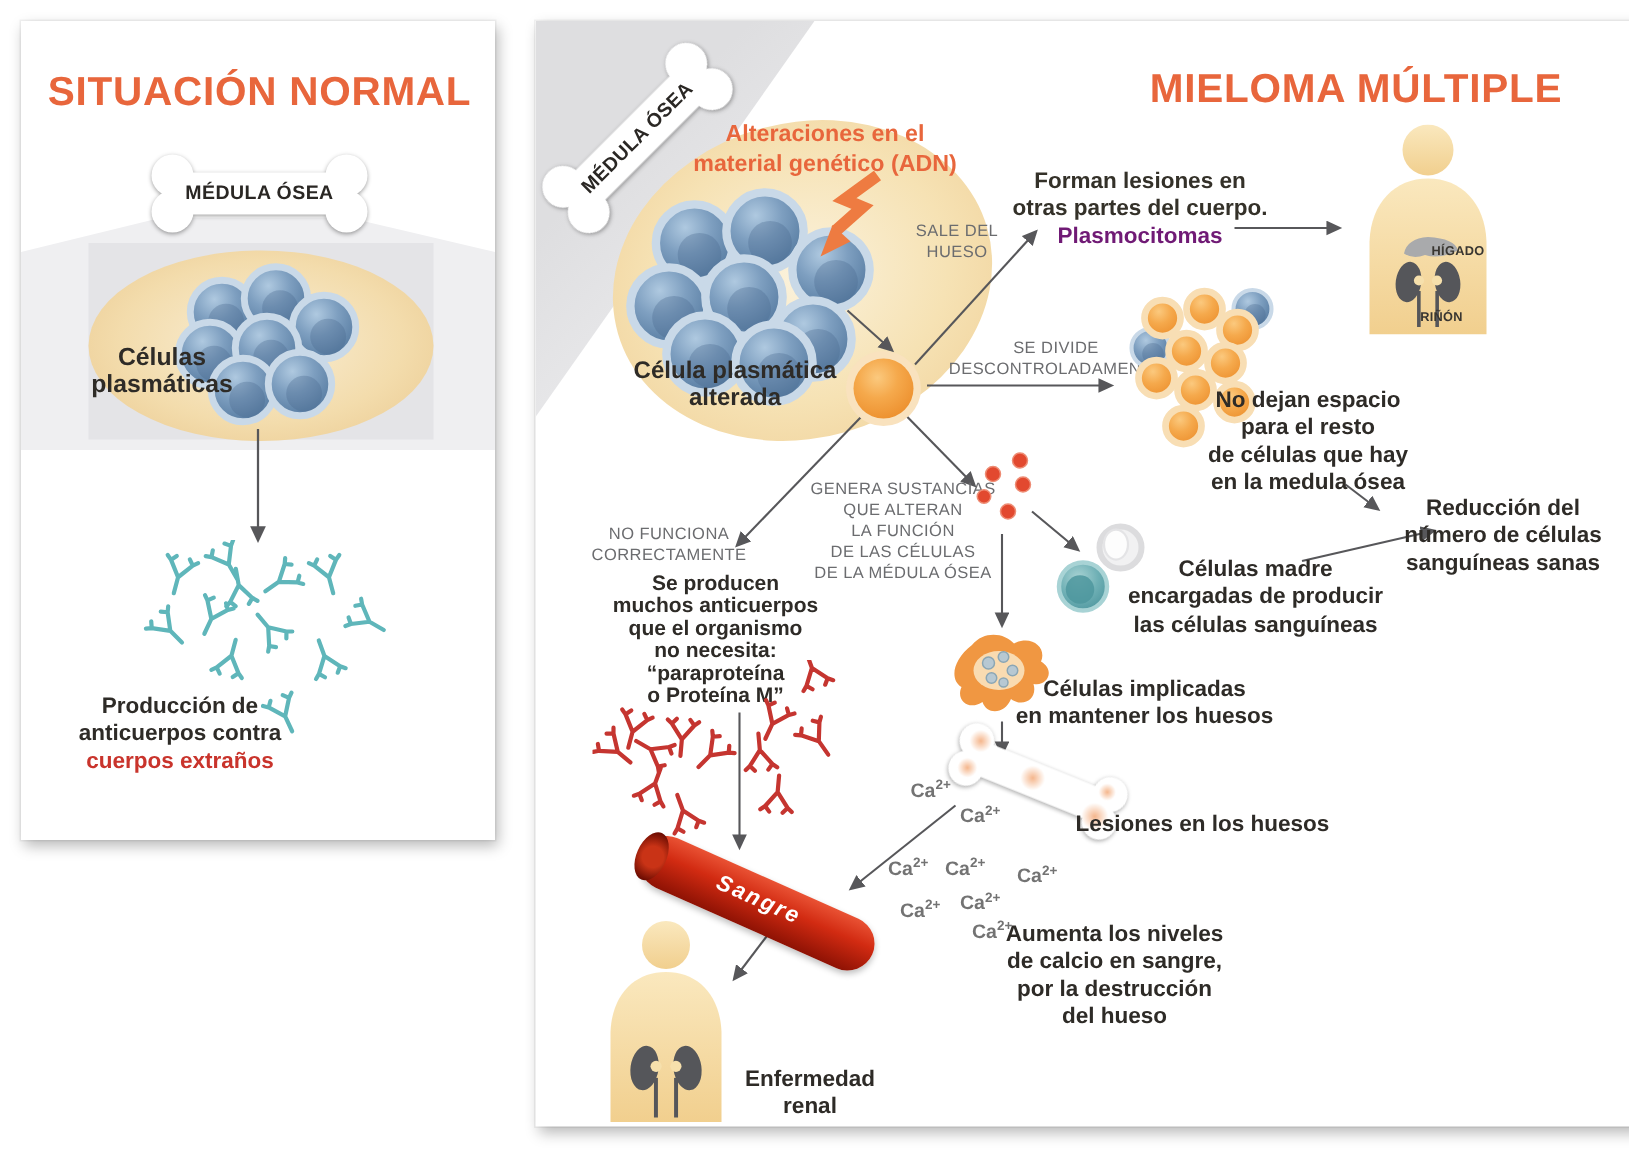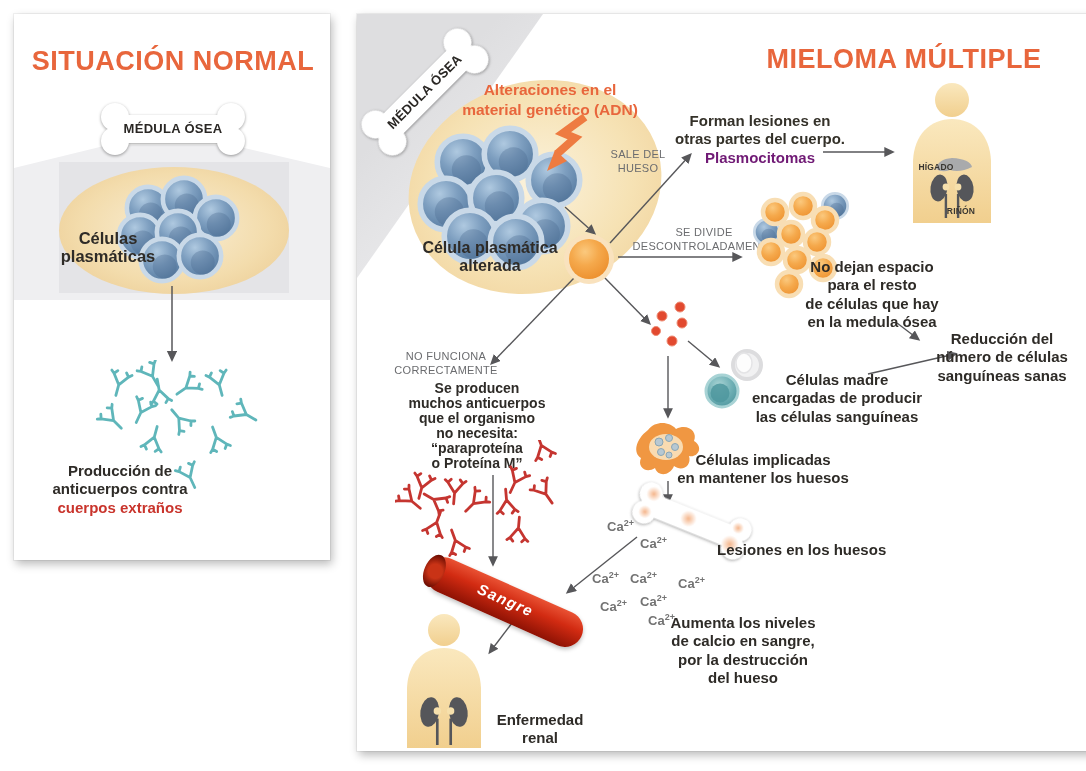--- a/index.html
+++ b/index.html
@@ -207,34 +207,39 @@
       <circle cx="29" cy="29" r="25" fill="#F9E2BE"></circle>
       <circle cx="29" cy="29" r="20" fill="url(#orgG)"></circle>
     </svg>
 
     <div class="abs txt ctr caps" style="left:281px;top:134px;">SALE DEL
 HUESO</div>
     <div class="abs txt ctr caps" style="left:347px;top:212px;">SE DIVIDE
 DESCONTROLADAMENTE</div>
     <div class="abs txt ctr caps" style="left:89px;top:294px;margin-top:42px;">NO FUNCIONA
 CORRECTAMENTE</div>
+    <div class="abs txt ctr caps" style="left:245px;top:306px;">GENERA SUSTANCIAS
+QUE ALTERAN
+LA FUNCIÓN
+DE LAS CÉLULAS
+DE LA MÉDULA ÓSEA</div>
 
     <div class="abs ctr" style="left:403px;top:98px;">
       <div class="txt" style="font-weight:600;font-size:15px;line-height:1.22;color:#343129;">Forman lesiones en
 otras partes del cuerpo.</div>
       <div style="font-weight:800;font-size:15px;color:#701a75;">Plasmocitomas</div>
     </div>
 
     <svg class="abs" style="left:543px;top:69px;" width="104" height="140" viewBox="0 0 104 140">
       <circle cx="52" cy="17" r="17" fill="url(#bodyG)"></circle>
       <path d="M52,36 C30,36 14,52 13,78 L13,140 L91,140 L91,78 C90,52 74,36 52,36 Z" fill="url(#bodyG)"></path>
       <path d="M36,86 Q38,76 52,75 Q70,76 72,84 Q60,90 50,87 Q42,90 36,86 Z" fill="#A9AAAC"></path>
       <use href="#kidsym" transform="translate(52,105)"></use>
     </svg>
-    <div class="organ-lbl" style="left:579px;top:148px;">HÍGADO</div>
+    <div class="organ-lbl" style="left:615px;top:148px;">HÍGADO</div>
     <div class="organ-lbl" style="left:604px;top:192px;">RIÑÓN</div>
 
     <svg class="abs" style="left:388px;top:176px;" width="110" height="115" viewBox="0 0 110 115">
       <use href="#cellB" transform="translate(90,16) scale(0.55)"></use>
       <use href="#cellB" transform="translate(22,42) scale(0.55)"></use>
       <use href="#cellO" transform="translate(30,22)"></use>
       <use href="#cellO" transform="translate(58,16)"></use>
       <use href="#cellO" transform="translate(80,30)"></use>
       <use href="#cellO" transform="translate(46,44)"></use>
       <use href="#cellO" transform="translate(72,52)"></use>

